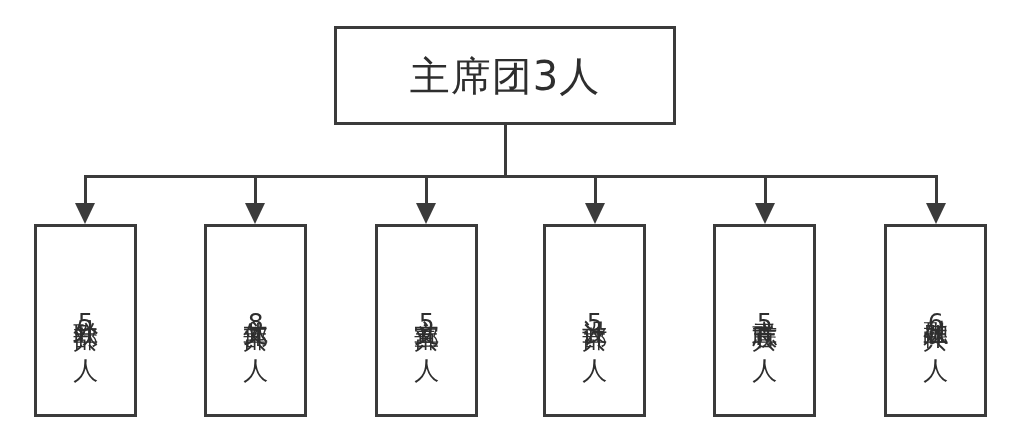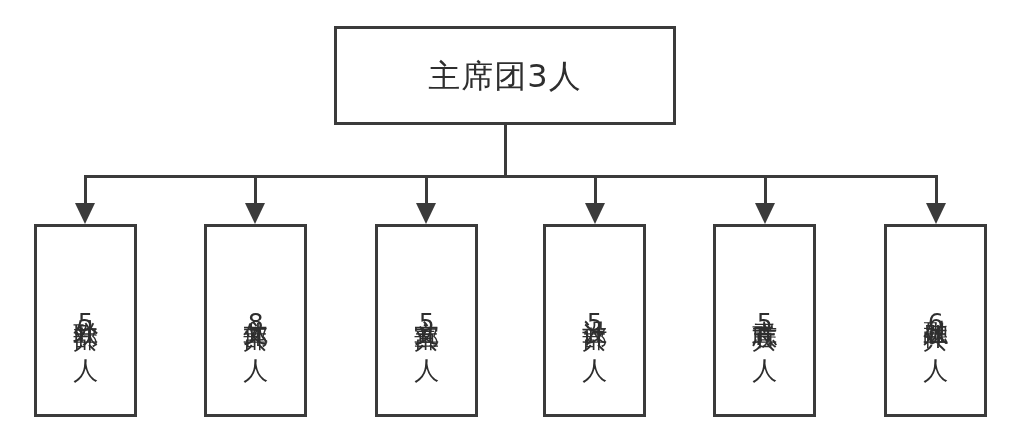--- a/index.html
+++ b/index.html
@@ -32,21 +32,21 @@
     align-items: center;
     justify-content: center;
   }
   .root-node {
     left: 334px;
     top: 26px;
     width: 342px;
     height: 99px;
   }
   .root-label {
-    font-size: 32px;
+    font-size: 40px;
     line-height: 1;
     color: #2e2e2e;
     letter-spacing: 1px;
     white-space: nowrap;
   }
   .child-node {
     top: 224px;
     width: 103px;
     height: 193px;
   }

